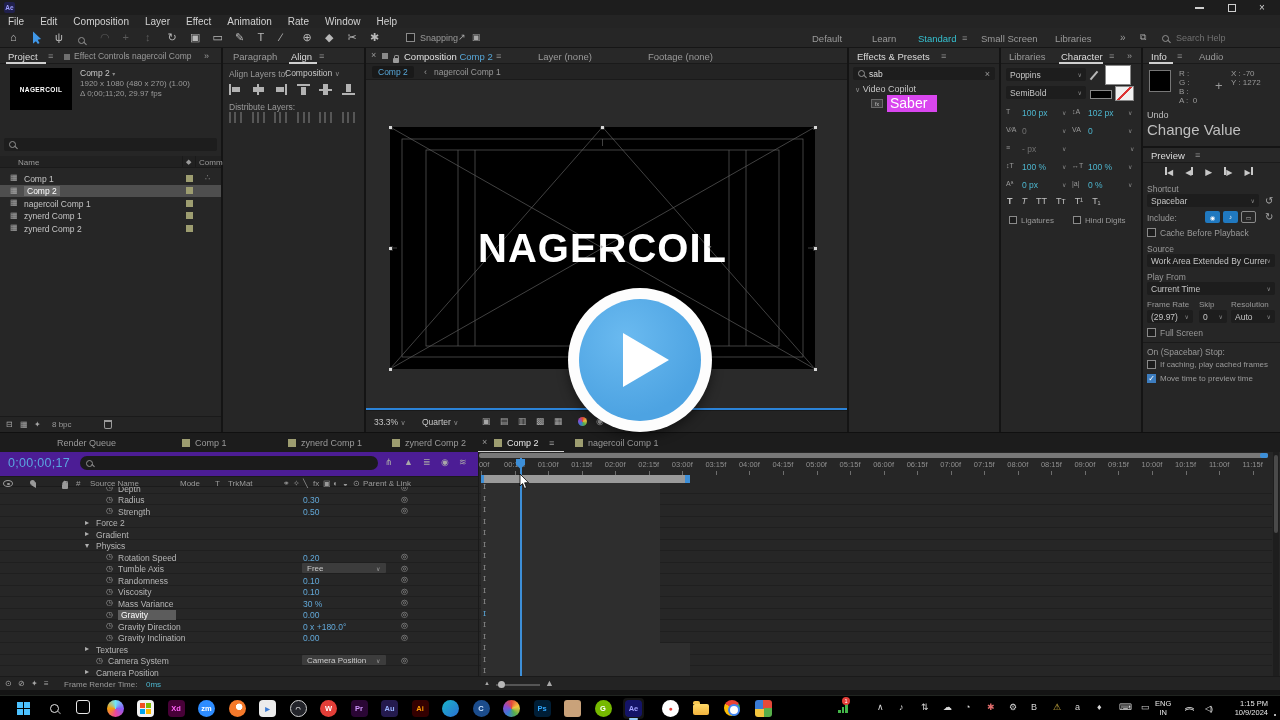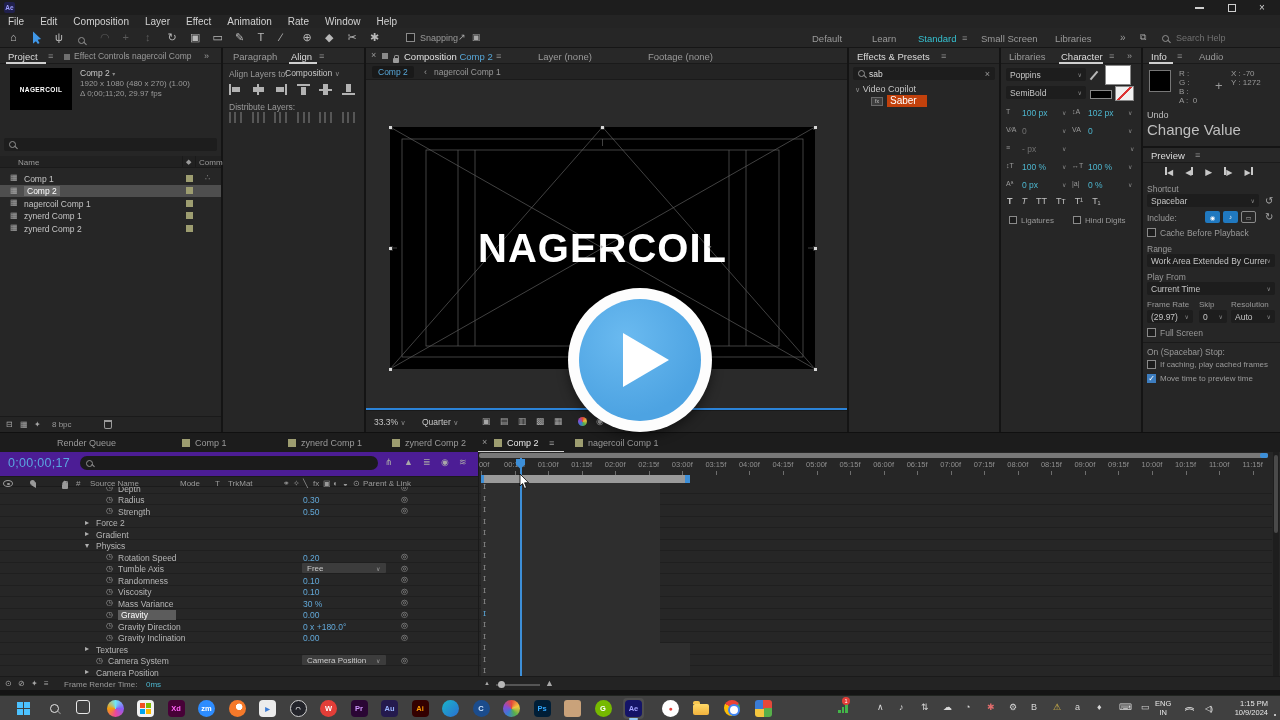--- a/index.html
+++ b/index.html
@@ -275,21 +275,21 @@
       <span class="abs hamb" style="left:92px;top:3px">≡</span>
     </div>
     <div class="abs" style="left:4px;top:19px;width:142px;height:13px;background:#1d1d1d;border-radius:2px;display:flex;align-items:center;padding:0 5px;gap:4px">
       <span class="mg"></span>
         <span style="font-size:8.5px;color:#ddd;flex:1">sab</span>
       <span style="color:#9a9a9a;font-size:9px">×</span>
     </div>
     <span class="abs" style="left:6px;top:36px;font-size:9px;color:#c6c6c6"><span class="chev" style="font-size:7px">∨</span> <span>Video Copilot</span></span>
     <div class="abs" style="left:22px;top:47px;display:flex;align-items:center;gap:4px">
       <span style="width:12px;height:9px;background:#3d3d3d;border:1px solid #6a6a6a;display:flex;align-items:center;justify-content:center;font-size:5px;color:#ccc">fx</span>
-      <span style="background:#c2410c;color:#fff;font-size:10px;padding:0 10px 1px 3px">Saber</span>
+      <span style="background:#d946ef;color:#fff;font-size:14px;padding:0 10px 1px 3px">Saber</span>
     </div>
   </div>
 
   <div class="panel" style="left:1001px;top:48px;width:140px;height:384px">
     <div class="abs" style="left:0;top:0;width:140px;height:16px;background:#282828;border-bottom:1px solid #1a1a1a">
       <span class="abs ptab" style="left:8px;top:3px">Libraries</span>
       <span class="abs ptab on" style="left:60px;top:3px">Character</span>
       <span class="abs" style="left:58px;top:14px;width:44px;height:2px;background:#d0d0d0"></span>
       <span class="abs hamb" style="left:108px;top:3px">≡</span>
       <span class="abs dim" style="left:126px;top:3px;font-size:9px">»</span>
@@ -387,21 +387,21 @@
         <span class="chev">∨</span>
       </div>
     <span class="abs icn" style="left:122px;top:47px;font-size:10px">↺</span>
     <span class="abs dim" style="left:4px;top:65px;font-size:8.5px">Include:</span>
     <span class="abs chip" style="left:62px;top:63px;background:#2079c0">◉</span>
     <span class="abs chip" style="left:80px;top:63px;background:#2079c0">♪</span>
     <span class="abs chip" style="left:98px;top:63px;background:transparent;border:1px solid #8a8a8a;color:#b0b0b0">▭</span>
     <span class="abs icn" style="left:122px;top:63px;font-size:10px">↻</span>
     <span class="abs cb" style="left:4px;top:80px"></span>
     <span class="abs dim" style="left:17px;top:80px;font-size:8.5px">Cache Before Playback</span>
-    <span class="abs dim" style="left:4px;top:96px;font-size:8.5px">Range</span>
+    <span class="abs dim" style="left:4px;top:96px;font-size:8.5px">Source</span>
     <div class="abs dd" style="left:4px;top:106px;width:128px;height:13px">
         <span style="overflow:hidden;white-space:nowrap">Work Area Extended By Current...</span>
         <span class="chev">∨</span>
       </div>
     <span class="abs dim" style="left:4px;top:124px;font-size:8.5px">Play From</span>
     <div class="abs dd" style="left:4px;top:134px;width:128px;height:13px">
         <span>Current Time</span>
         <span class="chev">∨</span>
       </div>
     <span class="abs dim" style="left:4px;top:152px;font-size:8px">Frame Rate</span>
@@ -692,21 +692,21 @@
       <span class="abs icn" style="left:484px;top:3px;font-size:6px">▲</span>
       <div class="abs" style="left:496px;top:7px;width:44px;height:2px;background:#555">
         <span style="position:absolute;left:2px;top:-3px;width:7px;height:7px;border-radius:50%;background:#b8b8b8"></span>
       </div>
       <span class="abs icn" style="left:545px;top:1px;font-size:9px">▲</span>
     </div>
   </div>
 
   <div class="abs" style="left:0;top:690px;width:1280px;height:5px;background:#141414"></div>
 
-  <div class="abs" id="taskbar" style="left:0;top:695px;width:1280px;height:25px;background:#404040;border-top:1px solid #202420">
+  <div class="abs" id="taskbar" style="left:0;top:695px;width:1280px;height:25px;background:#000000;border-top:1px solid #202420">
     <div id="tbleft">
         <div class="app" style="position: absolute; left: 15px; top: 4px;">
           <span class="wg">
             <s></s>
             <s></s>
             <s></s>
             <s></s>
           </span>
         </div>
         <div class="app" style="position: absolute; left: 45.5px; top: 4px;">

